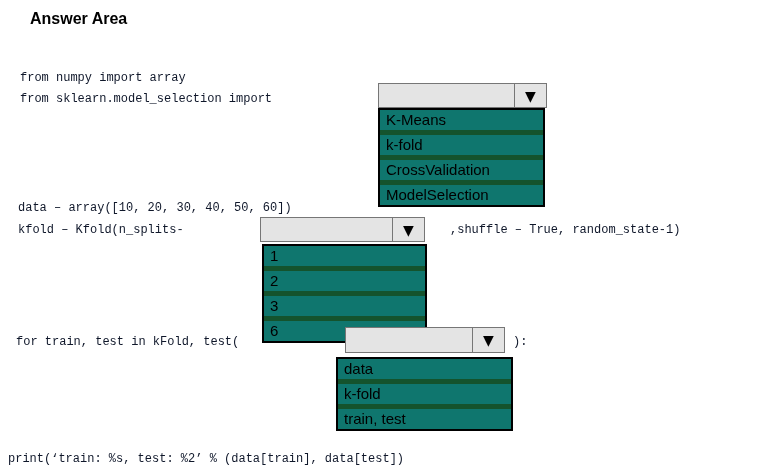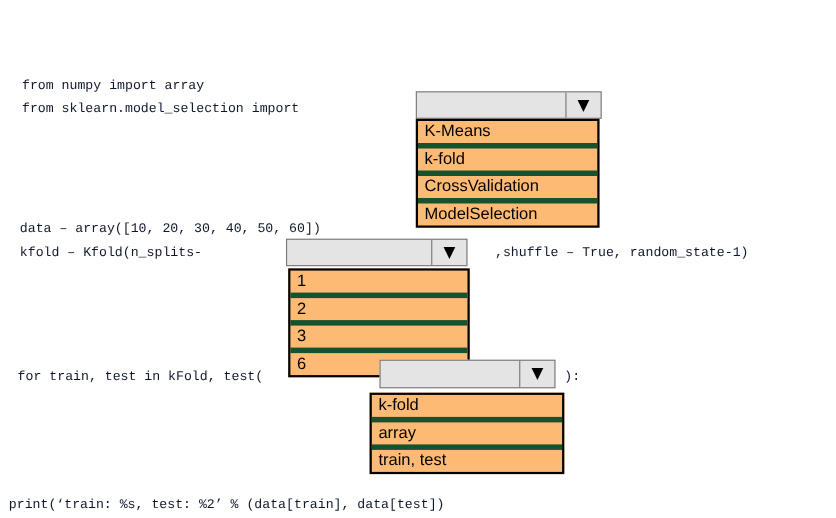--- a/index.html
+++ b/index.html
@@ -51,21 +51,21 @@
     justify-content: center;
   }
   .dd-arrow-icon {
     font-family: "DejaVu Sans", sans-serif;
     font-size: 14px;
     color: #000000;
     line-height: 1;
   }
   .dd-list {
     position: absolute;
-    background: #fdba74;
+    background: #0f766e;
     border: 2px solid #000000;
     box-sizing: border-box;
   }
   .dd-option {
     height: 20px;
     line-height: 19px;
     padding-left: 6px;
     font-family: "Liberation Sans", sans-serif;
     font-size: 15px;
     color: #000000;
@@ -73,20 +73,21 @@
     white-space: pre;
     overflow: hidden;
   }
   .dd-option:first-child { border-top: none; }
 </style>
 </head>
 <body>
 
 <div id="screen">
 
+  <div class="title">Answer Area</div>
 
   <div class="code" style="left:20px; top:68px;">from numpy import array</div>
 
   <div class="code" style="left:20px; top:89px;">from sklearn.model_selection import</div>
 
   <div class="dd-box" style="left:378px; top:83px; width:169px; height:25px;">
     <div class="dd-value"></div>
     <div class="dd-arrow-btn">
       <span class="dd-arrow-icon">▼</span>
     </div>
@@ -124,20 +125,20 @@
   <div class="dd-box" style="left:345px; top:327px; width:160px; height:26px;">
     <div class="dd-value"></div>
     <div class="dd-arrow-btn">
       <span class="dd-arrow-icon">▼</span>
     </div>
   </div>
 
   <div class="code" style="left:513px; top:332px;">):</div>
 
   <div class="dd-list" style="left:336px; top:357px; width:177px;">
+    <div class="dd-option">data</div>
     <div class="dd-option">k-fold</div>
-    <div class="dd-option">array</div>
     <div class="dd-option">train, test</div>
   </div>
 
   <div class="code" style="left:8px; top:449px;">print(‘train: %s, test: %2’ % (data[train], data[test])</div>
 
 </div>
 
 </body></html>

